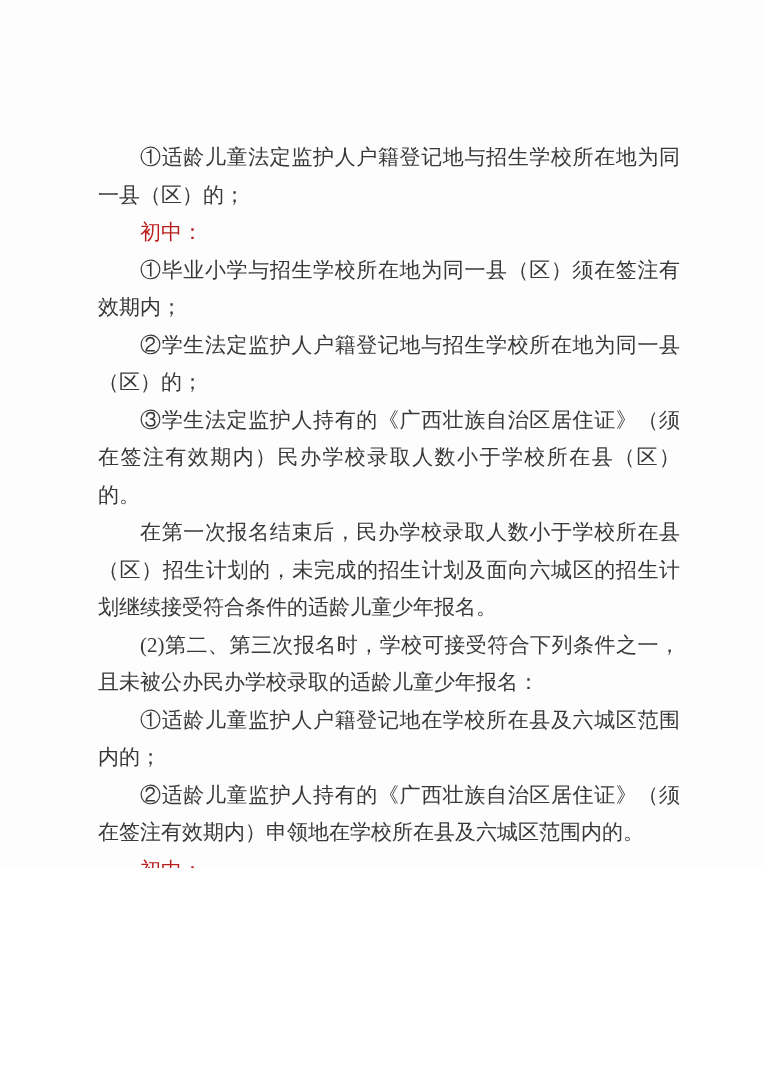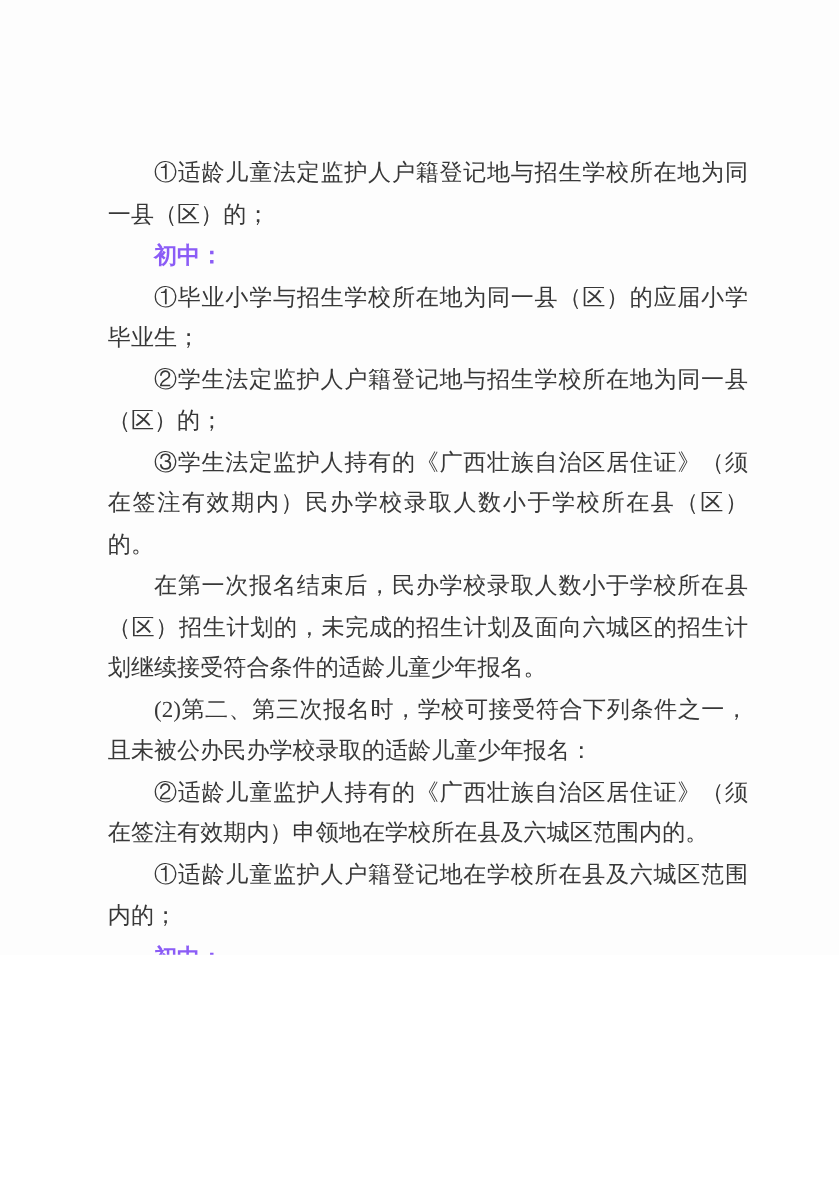--- a/index.html
+++ b/index.html
@@ -29,45 +29,45 @@
     color: #383838;
     text-align: justify;
     text-justify: inter-ideograph;
   }
   .doc-body p.para {
     margin: 0;
     padding: 0;
     text-indent: 2em;
   }
   .doc-body p.heading {
-    font-weight: bold;
-    color: #8b5cf6;
+    font-weight: normal;
+    color: #b91c1c;
   }
   .page-footer {
     position: absolute;
     left: 100px;
     top: 988px;
     font-size: 22px;
     line-height: 24px;
     color: #737373;
     letter-spacing: 2px;
     font-family: "Liberation Serif", "DejaVu Serif", serif;
     font-style: italic;
   }
 </style>
 </head>
 <body>
 
 <div class="page">
   <div class="doc-body">
       <p class="para">①适龄儿童法定监护人户籍登记地与招生学校所在地为同一县（区）的；</p>
       <p class="para heading">初中：</p>
-      <p class="para">①毕业小学与招生学校所在地为同一县（区）的应届小学毕业生；</p>
+      <p class="para">①毕业小学与招生学校所在地为同一县（区）须在签注有效期内；</p>
       <p class="para">②学生法定监护人户籍登记地与招生学校所在地为同一县（区）的；</p>
       <p class="para">③学生法定监护人持有的《广西壮族自治区居住证》（须在签注有效期内）民办学校录取人数小于学校所在县（区）的。</p>
       <p class="para">在第一次报名结束后，民办学校录取人数小于学校所在县（区）招生计划的，未完成的招生计划及面向六城区的招生计划继续接受符合条件的适龄儿童少年报名。</p>
       <p class="para">(2)第二、第三次报名时，学校可接受符合下列条件之一，且未被公办民办学校录取的适龄儿童少年报名：</p>
+      <p class="para">①适龄儿童监护人户籍登记地在学校所在县及六城区范围内的；</p>
       <p class="para">②适龄儿童监护人持有的《广西壮族自治区居住证》（须在签注有效期内）申领地在学校所在县及六城区范围内的。</p>
-      <p class="para">①适龄儿童监护人户籍登记地在学校所在县及六城区范围内的；</p>
       <p class="para heading">初中：</p>
     </div>
   <div class="page-footer">— 22 —</div>
 </div>
 
 </body></html>

